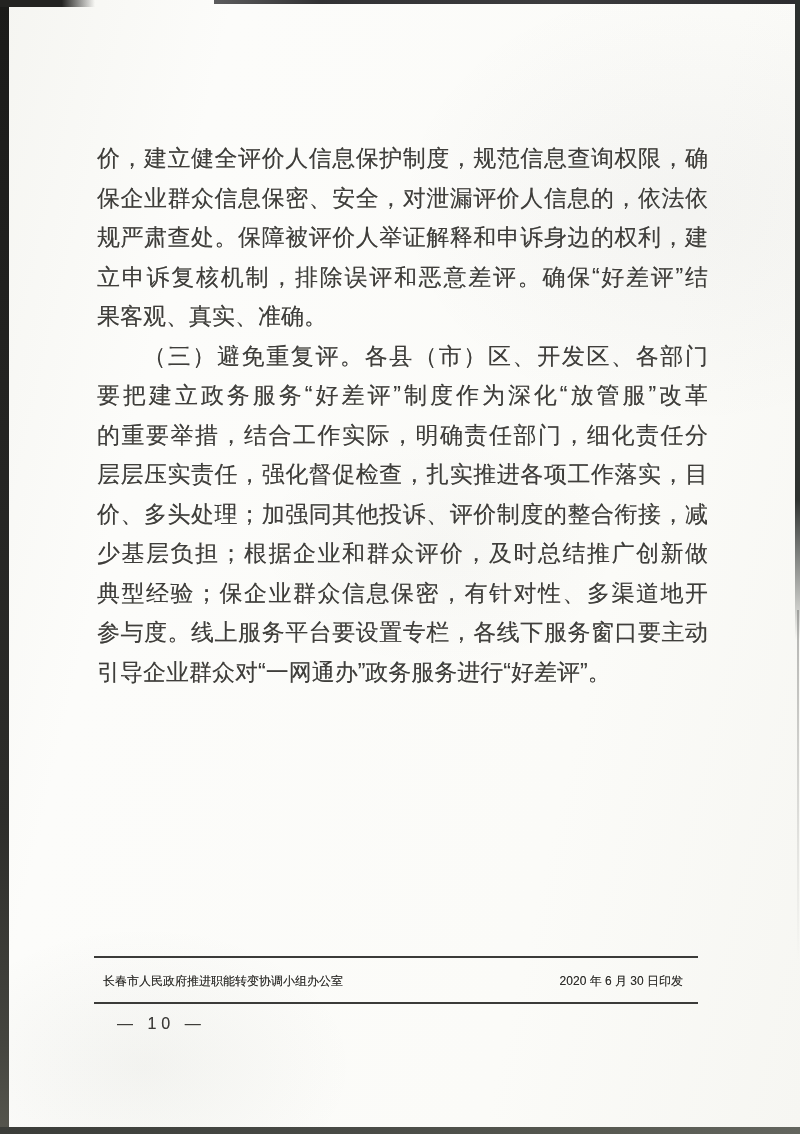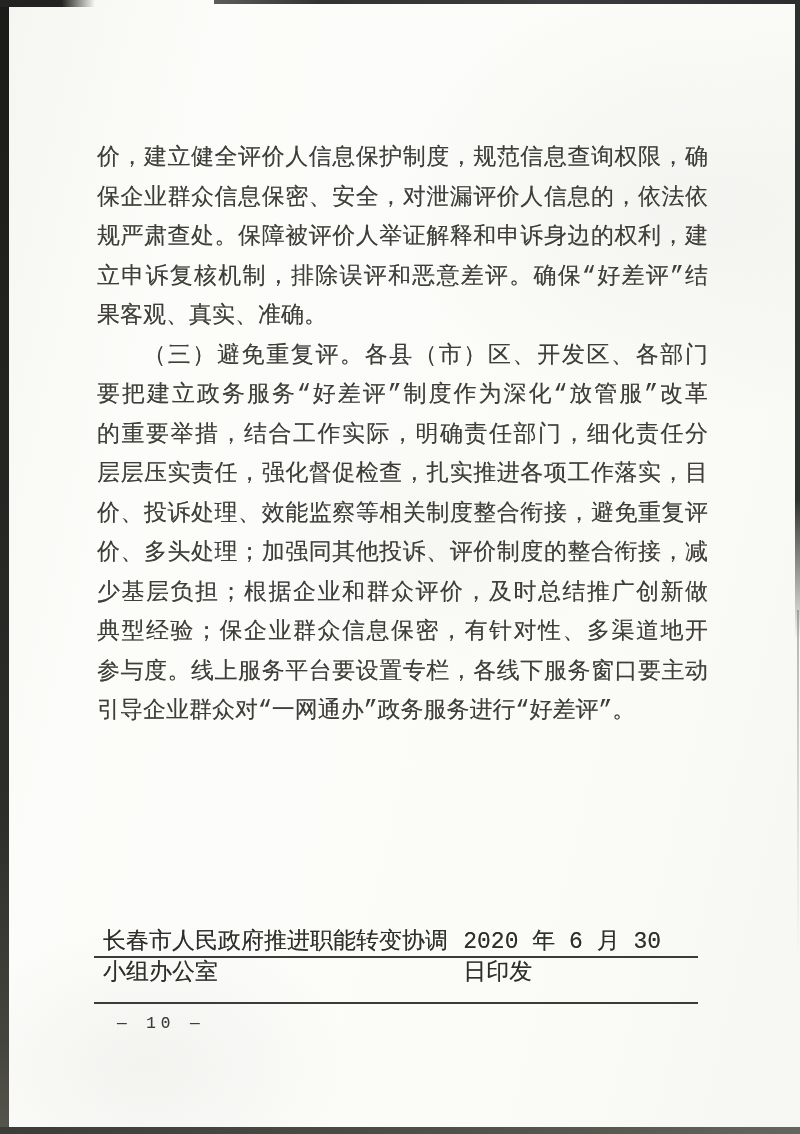--- a/index.html
+++ b/index.html
@@ -4,21 +4,21 @@
 <style>
   html, body { margin:0; padding:0; }
   body { background:#fbfbf8; }
 
   .page {
     position:relative;
     width:800px; height:1134px;
     overflow:hidden;
     background:
       linear-gradient(103deg, #f5f5f1 0%, #fcfcfa 22%, #fbfbf8 70%, #f6f6f2 100%);
-    font-family:Liberation Mono, monospace;
+    font-family:Liberation Sans, sans-serif;
   }
 
   
   .paper-texture {
     position:absolute; inset:0; pointer-events:none;
     background:
       radial-gradient(ellipse 300px 200px at 18% 94%, rgba(70,80,60,0.05), transparent 70%),
       radial-gradient(ellipse 420px 320px at 86% 18%, rgba(60,60,70,0.04), transparent 70%),
       radial-gradient(ellipse 260px 180px at 55% 48%, rgba(90,90,80,0.03), transparent 70%);
   }
@@ -70,24 +70,24 @@
   }
   .line.indent { text-indent:46px; }
 
   
   .footer-rule {
     position:absolute; left:94px; width:604px; height:2px; background:#3b3b39;
   }
   .footer-rule.top { top:956px; }
   .footer-rule.bottom { top:1002px; }
   .footer-row {
-    position:absolute; left:94px; top:938px; width:604px; height:36px;
-    display:flex; justify-content:center; align-items:center;
+    position:absolute; left:94px; top:963px; width:604px; height:36px;
+    display:flex; justify-content:space-between; align-items:center;
     padding:0 15px 0 9px; box-sizing:border-box;
-    color:#2f2e2b; font-size:23px;
+    color:#2f2e2b; font-size:12px;
     text-shadow:0 0 0.5px rgba(47,46,43,0.6);
   }
   .page-number {
     position:absolute; left:117px; top:1015px;
     color:#3b3a37; font-size:16px; letter-spacing:5px;
     text-shadow:0 0 0.5px rgba(59,58,55,0.5);
   }
 </style>
 </head>
 <body>
@@ -100,21 +100,20 @@
     <div class="line">价，建立健全评价人信息保护制度，规范信息查询权限，确</div>
     <div class="line">保企业群众信息保密、安全，对泄漏评价人信息的，依法依</div>
     <div class="line">规严肃查处。保障被评价人举证解释和申诉身边的权利，建</div>
     <div class="line">立申诉复核机制，排除误评和恶意差评。确保“好差评”结</div>
     <div class="line short">果客观、真实、准确。</div>
 
     <div class="line indent">（三）避免重复评。各县（市）区、开发区、各部门</div>
     <div class="line">要把建立政务服务“好差评”制度作为深化“放管服”改革</div>
     <div class="line">的重要举措，结合工作实际，明确责任部门，细化责任分工，</div>
     <div class="line">层层压实责任，强化督促检查，扎实推进各项工作落实，目</div>
-    <div class="line">价、投诉处理、效能监察等相关制度整合衔接，避免重复评</div>
     <div class="line">价、多头处理；加强同其他投诉、评价制度的整合衔接，减</div>
     <div class="line">少基层负担；根据企业和群众评价，及时总结推广创新做法、</div>
     <div class="line">典型经验；保企业群众信息保密，有针对性、多渠道地开</div>
     <div class="line">参与度。线上服务平台要设置专栏，各线下服务窗口要主动</div>
     <div class="line short">引导企业群众对“一网通办”政务服务进行“好差评”。</div>
   </div>
 
   <div class="footer-rule top"></div>
   <div class="footer-row">
     <span>长春市人民政府推进职能转变协调小组办公室</span>

